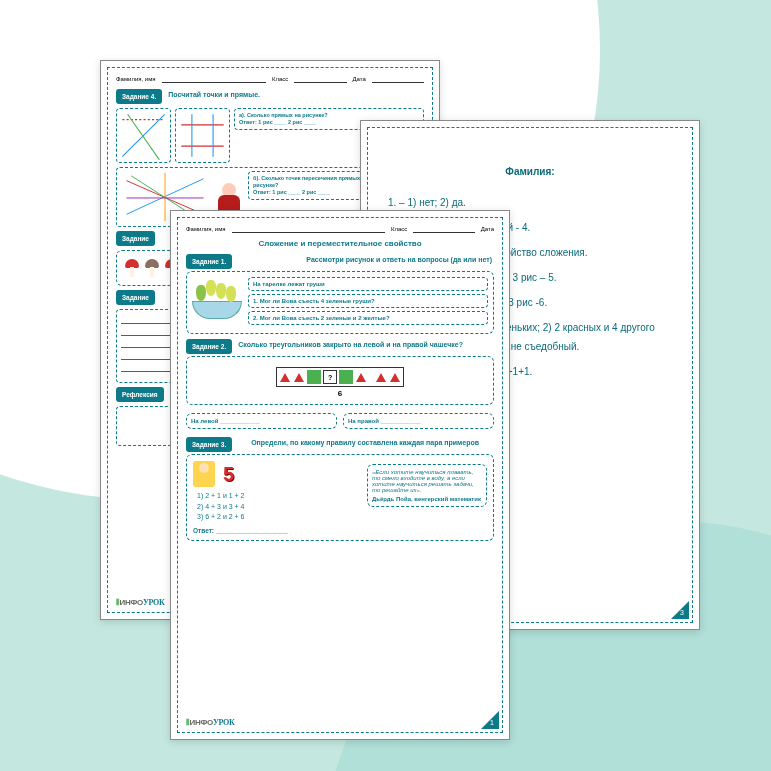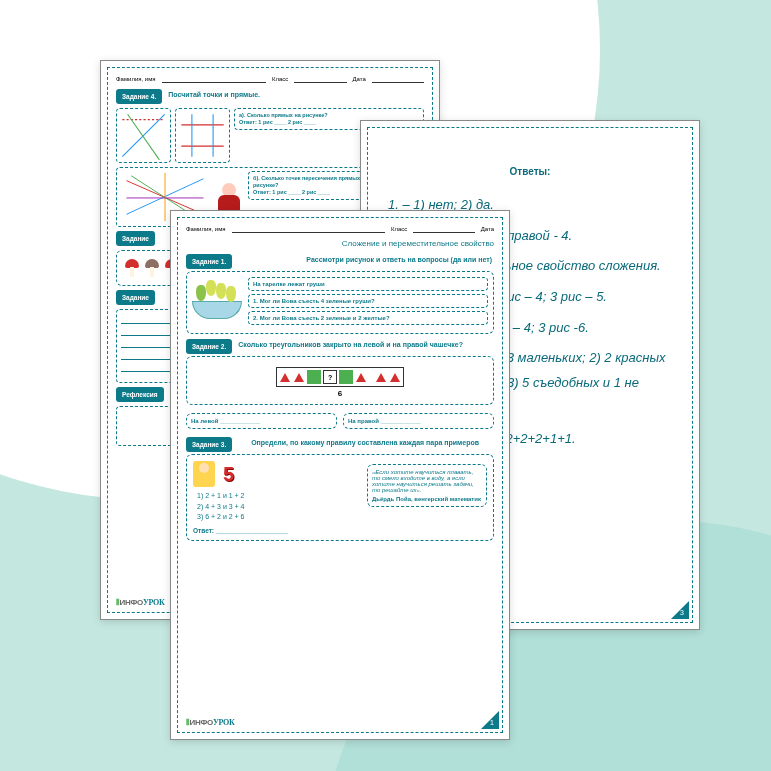--- a/index.html
+++ b/index.html
@@ -116,24 +116,24 @@
   .dashed-box {
     border: 1px dashed #0a7a8a;
     border-radius: 6px;
     padding: 6px;
     margin: 4px 0;
     font-size: 6.5px;
     color: #0d7a8a;
   }
 
   .main-title {
-    text-align: right;
+    text-align: center;
     color: #0d7a8a;
     font-size: 8px;
-    font-weight: normal;
+    font-weight: bold;
     margin: 6px 0;
   }
 
   .content-box {
     border: 1px dashed #0a7a8a;
     border-radius: 6px;
     padding: 5px;
     margin-bottom: 5px;
     display: flex;
     gap: 6px;
@@ -332,25 +332,24 @@
 
   
   .ans-title {
     text-align:center;
     font-weight:bold;
     font-size:10px;
     margin: 30px 0 16px 0;
     color: #0a6a7a;
   }
   .ans-list {
-    font-size: 13px;
+    font-size: 10px;
     line-height: 1.9;
     color: #0a6a7a;
     padding: 0 12px;
-    font-style: italic;
   }
   .ans-list p { margin-bottom: 6px; }
 </style>
 </head>
 <body>
 
 <div class="bg-curve"></div>
 <div class="bg-curve2"></div>
 
 <div class="page page1">
@@ -439,21 +438,21 @@
     <div class="reflex-box"></div>
 
     <div class="logo">
       <span class="bars">⦀</span><span class="info">ИНФО</span><span class="urok">УРОК</span>
     </div>
   </div>
 </div>
 
 <div class="page page3">
   <div class="inner-border">
-    <div class="ans-title">Ответы:</div>
+    <div class="ans-title">Фамилия:</div>
     <div class="ans-list">
       <p>1. – 1) нет; 2) да.</p>
       <p>2. – на левой -2, на правой - 4.</p>
       <p>3. -  переместительное свойство сложения.</p>
       <p>4. – а) 1 рис – 3;  2 рис – 4; 3 рис – 5.</p>
       <p style="padding-left:20px">       б) 1 рис -3; 2 рис – 4; 3 рис -6.</p>
       <p>5. – 1) 3 больших и 3 маленьких; 2) 2 красных и 4 другого цвета; 3) 5 съедобных и 1 не съедобный.</p>
       <p>6. 1+1+1+5; 2+1+5; 2+2+2+1+1.</p>
     </div>
     <div class="page-num">3</div>

